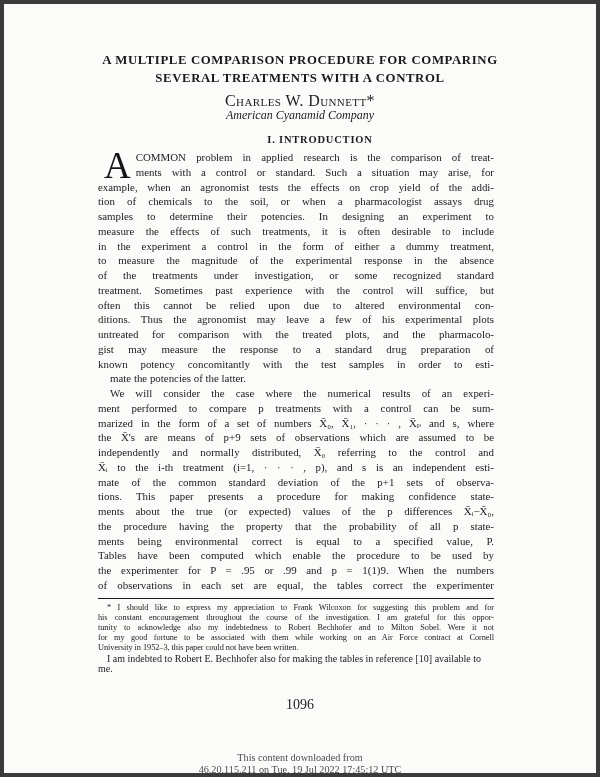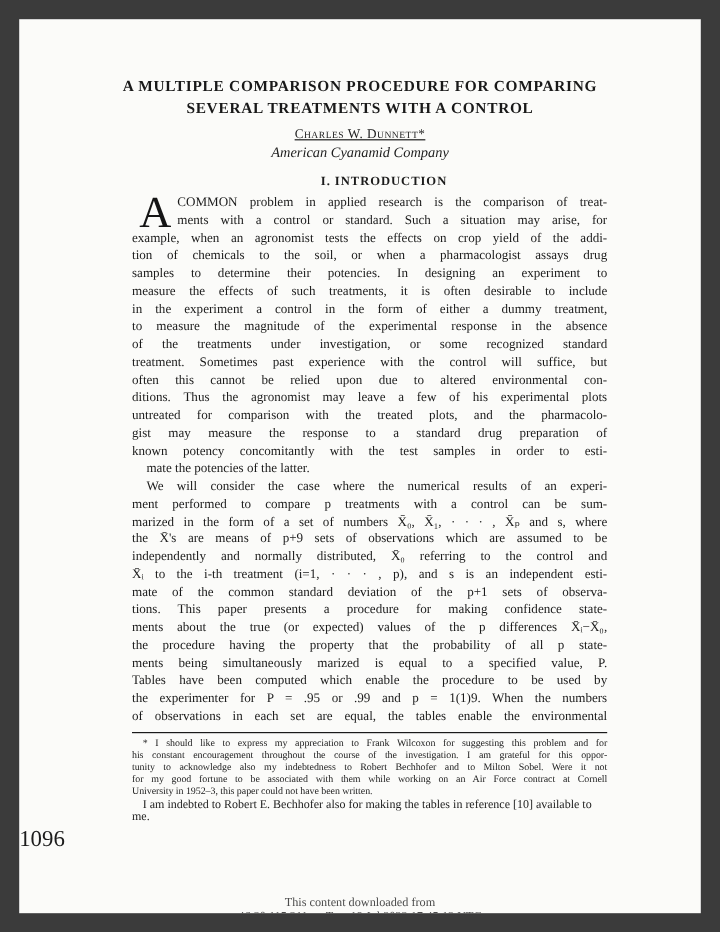--- a/index.html
+++ b/index.html
@@ -1,47 +1,47 @@
 <!DOCTYPE html>
 <html><head>
 <meta charset="utf-8">
 <style>
   html,body{margin:0;padding:0;background:#2c2c2c;}
   .frame{
     position:relative;width:600px;height:777px;box-sizing:border-box;
-    background:#3b3b3b;padding:16px;
+    background:#3b3b3b;padding:4px;
     font-family:"Liberation Serif","DejaVu Serif",serif;
   }
   .paper{
     width:100%;height:100%;box-sizing:border-box;overflow:hidden;
     background:#fbfbf9;color:#1c1c1c;
   }
   .title{margin-top:48px;text-align:center;font-weight:bold;color:#191919;
          font-size:12.8px;line-height:17.5px;letter-spacing:0.6px;}
   .author{margin-top:7px;text-align:center;font-variant:small-caps;
-          font-size:11px;line-height:13px;letter-spacing:0.4px;text-decoration:underline;}
+          font-size:16px;line-height:13px;letter-spacing:0.4px;}
   .affil{margin-top:1px;text-align:center;font-style:italic;
          font-size:12px;line-height:14px;}
   .secheading{margin-top:12px;text-align:center;font-weight:bold;
               font-size:10.5px;line-height:12px;letter-spacing:0.8px;margin-left:40px;}
   .column{width:396px;margin:4px 0 0 94px;}
   .bl{font-size:10.9px;line-height:14.75px;text-align:justify;
       text-align-last:justify;color:#1b1b1b;}
   .endpara .bl:last-child{text-align-last:left;margin-left:12px;}
   .para2 .bl:first-child{text-indent:12px;}
   .dropcap{float:left;font-size:37px;line-height:26px;padding:3px 5px 0 6px;
            color:#151515;}
   .fnrule{border:none;border-top:1px solid #1a1a1a;margin:5px 0 0 0;width:100%;height:0;}
   .fn-note1{margin-top:4px;}
   .fl{font-size:8.3px;line-height:10.2px;letter-spacing:-0.05px;
       text-align:justify;text-align-last:justify;color:#222;}
   .fn-note1 .fl:first-child{text-indent:9px;}
   .fn-note1 .fl:last-child{text-align-last:left;}
   .fn-note2{font-size:10px;line-height:10.2px;text-indent:9px;color:#222;}
-  .pagenum{margin-top:6px;text-align:left;font-size:19px;line-height:15px;}
+  .pagenum{margin-top:23px;text-align:center;font-size:14px;line-height:15px;}
   .jstor{margin-top:40px;text-align:center;font-size:10.2px;line-height:12.3px;
          color:#4c4c4c;}
 </style>
 </head>
 <body>
 
 <div class="frame">
   <div class="paper">
 
     <div class="title">
@@ -107,27 +107,27 @@
           <div class="bl">X̄ᵢ to the i-th treatment (i=1, · · · , p), and s is an independent esti-</div>
 
           <div class="bl">mate of the common standard deviation of the p+1 sets of observa-</div>
 
           <div class="bl">tions. This paper presents a procedure for making confidence state-</div>
 
           <div class="bl">ments about the true (or expected) values of the p differences X̄ᵢ−X̄₀,</div>
 
           <div class="bl">the procedure having the property that the probability of all p state-</div>
 
-          <div class="bl">ments being simultaneously marized is equal to a specified value, P.</div>
+          <div class="bl">ments being environmental correct is equal to a specified value, P.</div>
 
           <div class="bl">Tables have been computed which enable the procedure to be used by</div>
 
           <div class="bl">the experimenter for P = .95 or .99 and p = 1(1)9. When the numbers</div>
 
-          <div class="bl">of observations in each set are equal, the tables enable the environmental</div>
+          <div class="bl">of observations in each set are equal, the tables correct the experimenter</div>
 
       </div>
 
       <div class="fnrule"></div>
 
       <div class="fn-note1">
 
           <div class="fl">* I should like to express my appreciation to Frank Wilcoxon for suggesting this problem and for</div>
 
           <div class="fl">his constant encouragement throughout the course of the investigation. I am grateful for this oppor-</div>

